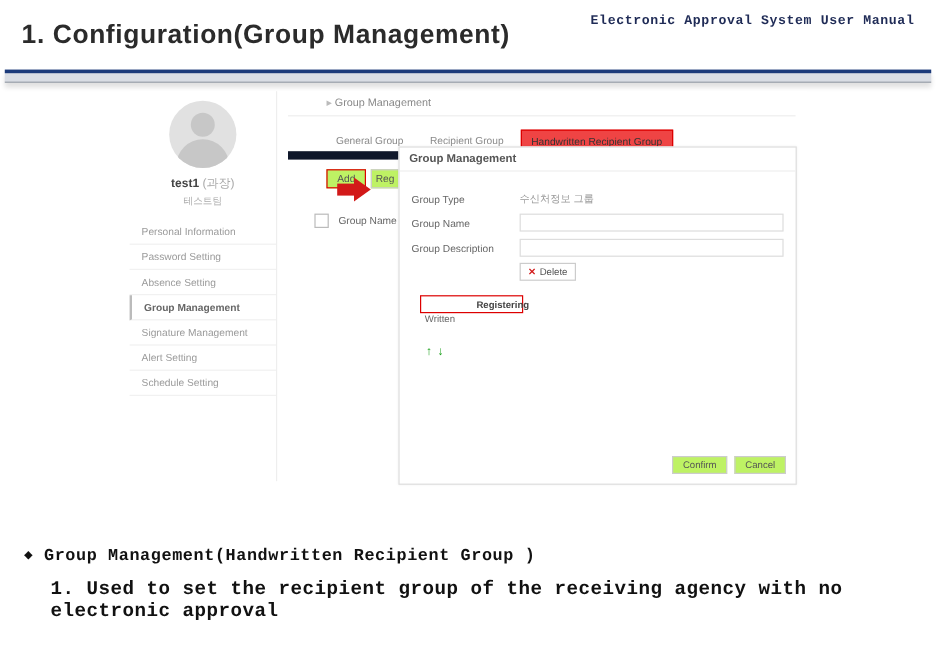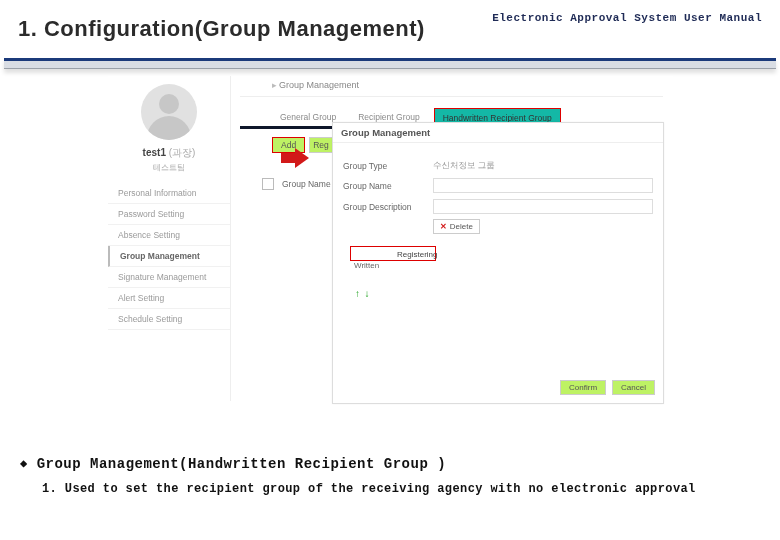--- a/index.html
+++ b/index.html
@@ -102,30 +102,30 @@
     left: 122px; right: 0; top: 0;
     padding: 0 10px 10px 10px;
   }
   .crumb {
     color: #888; font-size: 9px; padding: 4px 4px 6px 32px;
     border-bottom: 1px solid #eee;
   }
   .crumb::before { content: "▸ "; color: #bbb; }
   .tabs {
     display: flex; gap: 6px; padding: 10px 22px 0 32px;
-    border-bottom: 3px solid #0f172a;
+    border-bottom: 7px solid #0f172a;
   }
   .tab {
     padding: 5px 8px 4px;
     font-size: 8.5px; color: #8a8a8a;
   }
   .tab.act {
     border: 1.5px solid #d00;
     color: #333;
-    background: #14b8a6;
+    background: #ef4444;
     padding: 4px 8px 3px;
     position: relative;
     top: 1px;
   }
 
   .controls {
     display: flex; gap: 4px; padding: 8px 0 6px 32px;
   }
   .btn {
     border: 1px solid #ccc; background: #bef264;
@@ -177,21 +177,21 @@
   .del-btn {
     display: inline-flex; align-items: center; gap: 3px;
     border: 1px solid #ccc; padding: 2px 6px; font-size: 8px; color: #555;
     margin-left: 90px; margin-top: 2px;
   }
   .del-btn .x { color: #d21919; font-weight: 700; }
   .reg-sec {
     margin-left: 7px; margin-top: 12px; width: 76px;
     border: 1.5px solid #d00; padding: 3px 4px 1px;
   }
-  .reg-sec .reg-top { font-size: 8px; font-weight: 400; color: #444; padding-left: 42px; }
+  .reg-sec .reg-top { font-size: 8px; font-weight: 700; color: #444; padding-left: 42px; }
   .reg-sub { margin-left: 11px; font-size: 8px; color: #666; }
   .arr-box {
     margin-left: 11px; margin-top: 18px;
   }
   .arr-btn {
     display: inline-block; font-size: 10px; color: #1aa01a;
     padding: 0 1px;
   }
   .pop-foot {
     position: absolute; right: 8px; bottom: 8px;
@@ -211,21 +211,21 @@
     position: absolute;
     left: 20px; right: 15px; top: 456px;
     font-family: "Courier New", monospace;
     color: #111;
   }
   .bt-h {
     font-weight: 700; font-size: 14px; letter-spacing: 0.5px;
   }
   .diamond { font-size: 12px; position: relative; top: -1px; }
   .bt-line {
-    margin-top: 10px; font-size: 12px; font-weight: 700;
+    margin-top: 10px; font-size: 16px; font-weight: 700;
     letter-spacing: 0.4px; padding-left: 22px;
   }
 </style>
 </head>
 <body>
 
 <div class="slide-header">
   <div class="slide-title">1. Configuration(Group Management)</div>
   <div class="subtitle">Electronic Approval System User Manual</div>
 </div>

